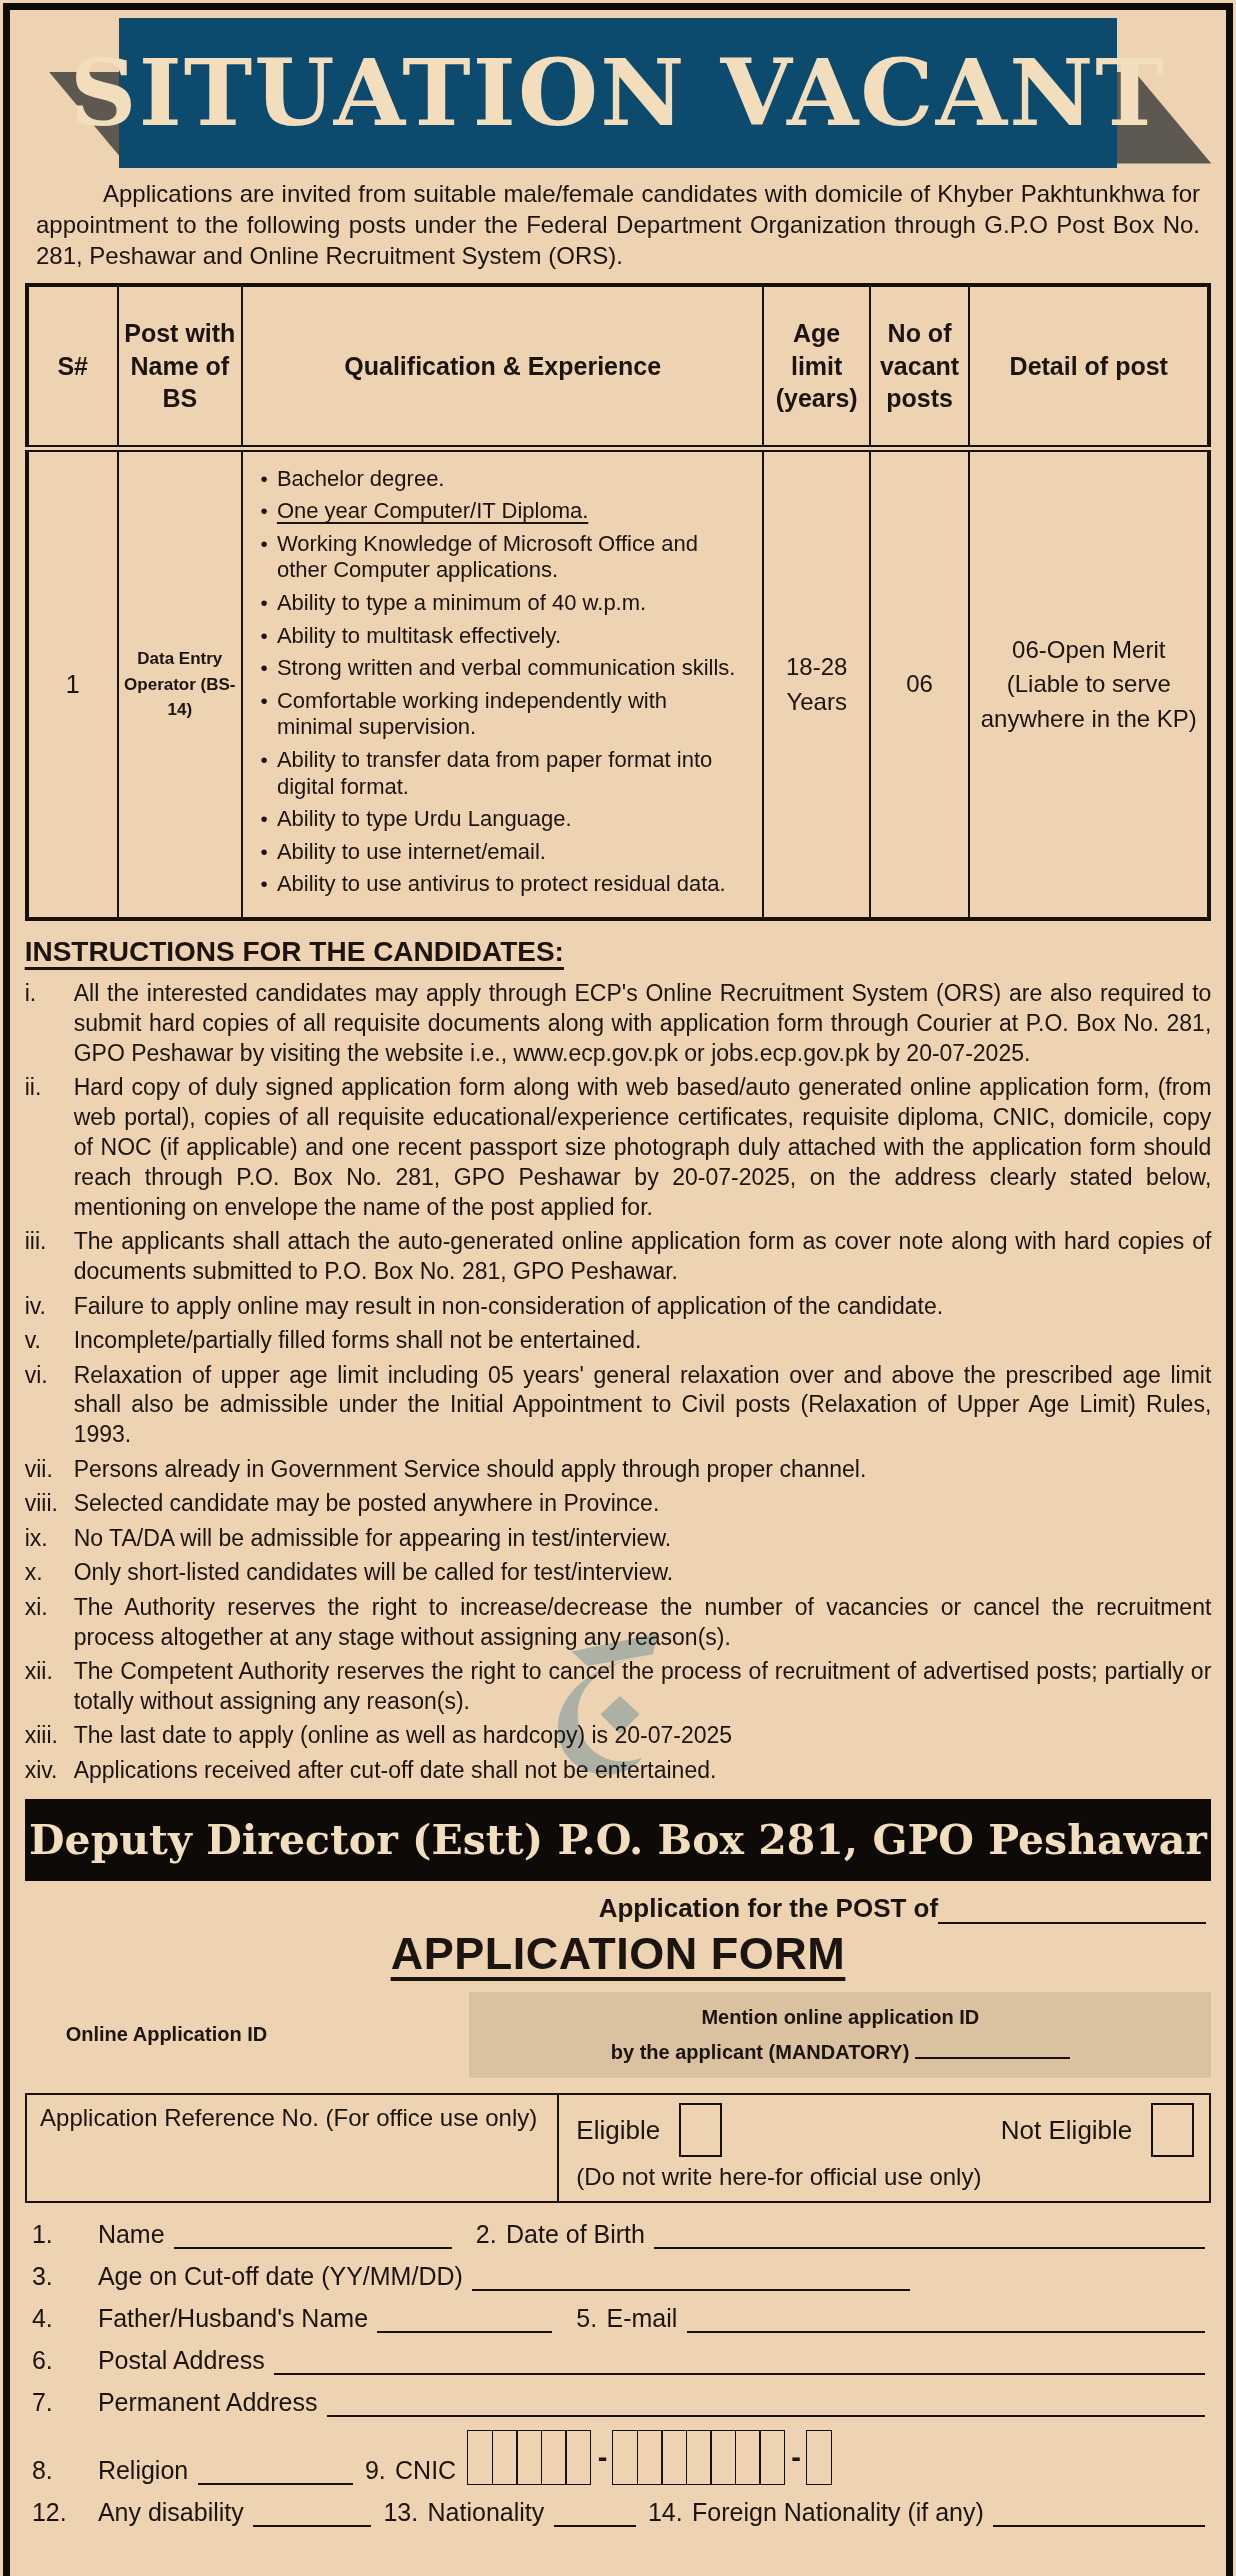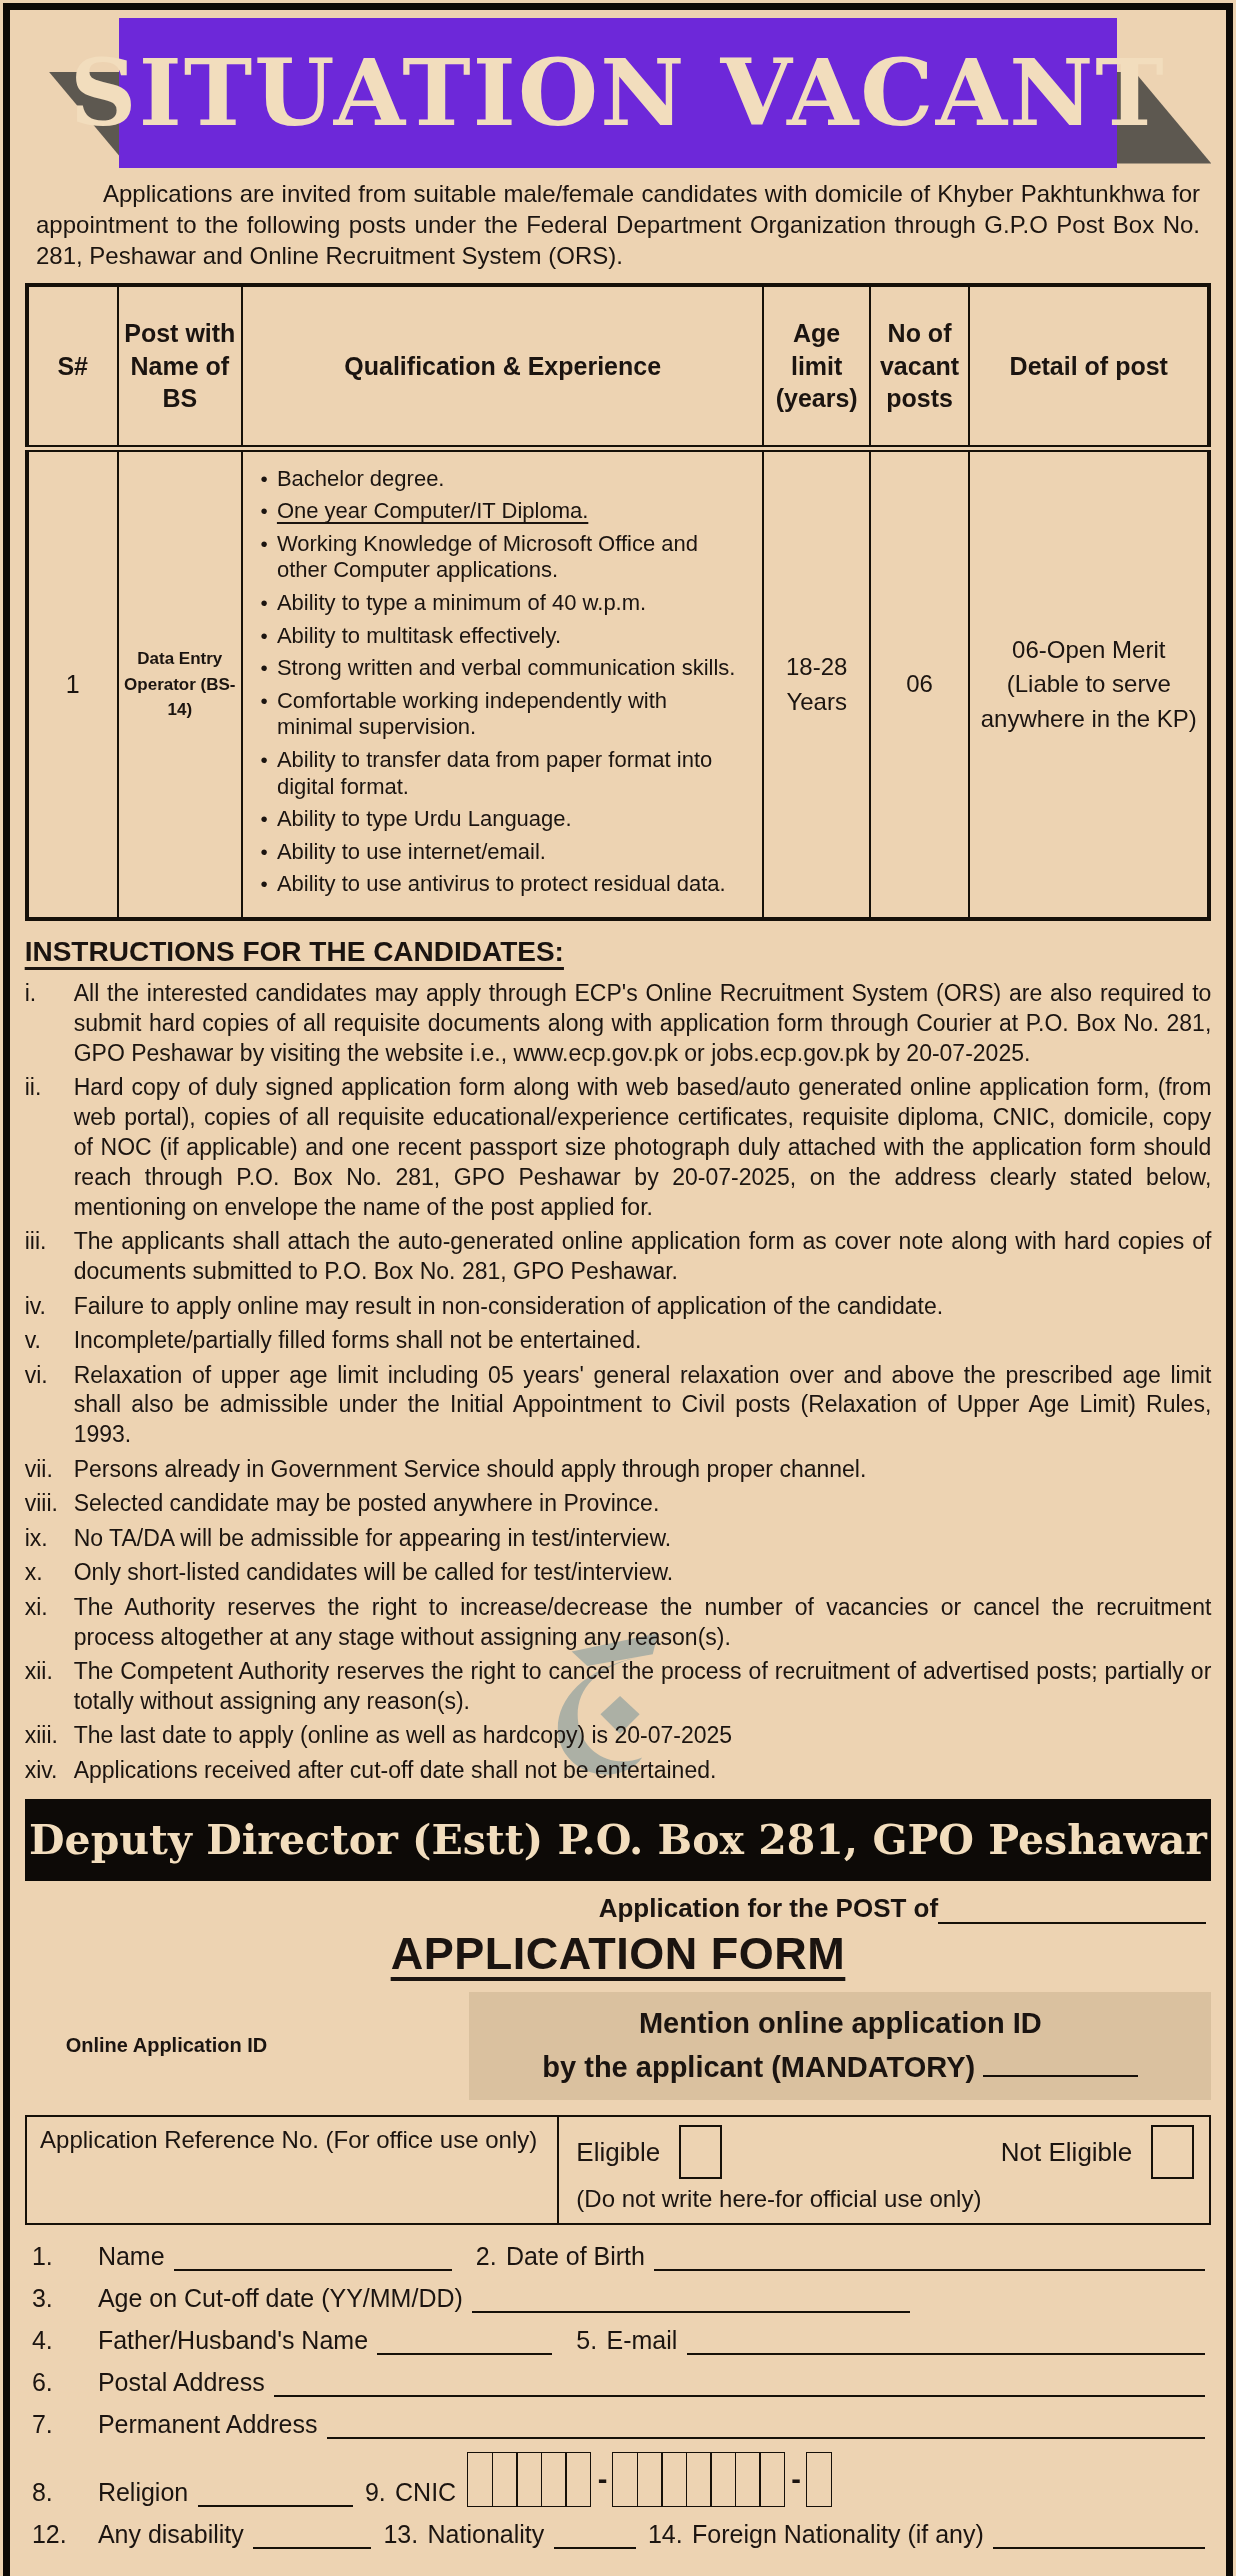--- a/index.html
+++ b/index.html
@@ -5,21 +5,21 @@
   html,body{margin:0;padding:0;width:1236px;height:3409px;overflow:hidden;}
   body{background:#edd3b2;font-family:"Liberation Sans",sans-serif;color:#1b1410;position:relative;}
   *{box-sizing:border-box;}
   .frame{position:absolute;inset:3.1px;border:7.2px solid #0d0a07;}
   .content{position:absolute;inset:10.3px;padding:5.2px 14.4px 0 14.4px;}
 
   
   .masthead{position:relative;height:150px;margin-top:2.1px;}
   .ribbon{position:absolute;top:54px;height:92px;left:0;right:0;background:#5d5850;
           clip-path:polygon(24px 0, calc(100% - 77px) 0, 100% 100%, 101px 100%);}
-  .title-box{position:absolute;left:94px;right:94px;top:0;height:150px;background:#6d28d9;
+  .title-box{position:absolute;left:94px;right:94px;top:0;height:150px;background:#0c4a6e;
              display:flex;align-items:center;justify-content:center;}
   .title-box h1{margin:0;font-family:"DejaVu Serif",serif;font-weight:700;font-size:92px;
                 color:#f2ddbd;letter-spacing:2.1px;white-space:nowrap;}
 
   .intro{margin:10.3px 11.3px 0 11.3px;font-size:24px;line-height:1.3;text-align:justify;text-indent:67px;}
 
   
   table{border-collapse:collapse;}
   .vtable{width:100%;margin-top:11.3px;border:4.6px solid #161009;table-layout:fixed;}
   .vtable th,.vtable td{border:2.6px solid #161009;}
@@ -54,21 +54,21 @@
   .pobox{font-size:28px;font-weight:700;}
   .appfor{margin-left:auto;font-size:26px;font-weight:700;display:flex;align-items:flex-end;}
   .wl{display:inline-block;border-bottom:2.1px solid #161009;}
 
   .appform-title{text-align:center;margin-top:4.1px;font-size:45px;font-weight:700;letter-spacing:0.5px;}
   .appform-title span{text-decoration:underline;text-decoration-thickness:3.6px;text-underline-offset:8.2px;}
 
   .online-row{display:flex;align-items:center;margin-top:12.4px;}
   .online-label{font-size:20px;font-weight:700;margin-left:41px;}
   .mention-box{margin-left:auto;width:742px;background:#dac19f;padding:10.3px 24px;text-align:center;
-               font-size:29px;font-weight:700;line-height:1.5;}
+               font-size:20px;font-weight:700;line-height:1.5;}
 
   .refbox{margin-top:15.5px;border:2.6px solid #161009;display:flex;}
   .ref-left{width:45%;border-right:2.6px solid #161009;padding:9.3px 13.4px 31px 13.4px;font-size:24px;}
   .ref-right{flex:1;padding:8.2px 15.5px 9.3px 17.5px;font-size:26px;}
   .elig-row{display:flex;align-items:center;}
   .cbL{display:inline-block;width:43px;height:54px;border:2.6px solid #161009;margin-left:18.5px;}
   .ne{margin-left:auto;}
   .ref-note{font-size:24px;margin-top:6.2px;}
 
   

